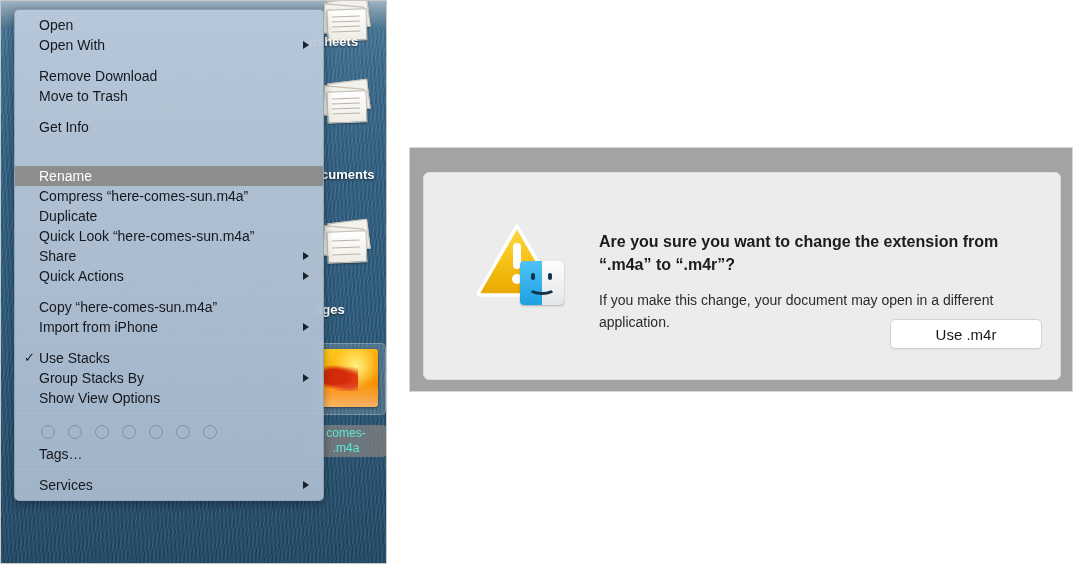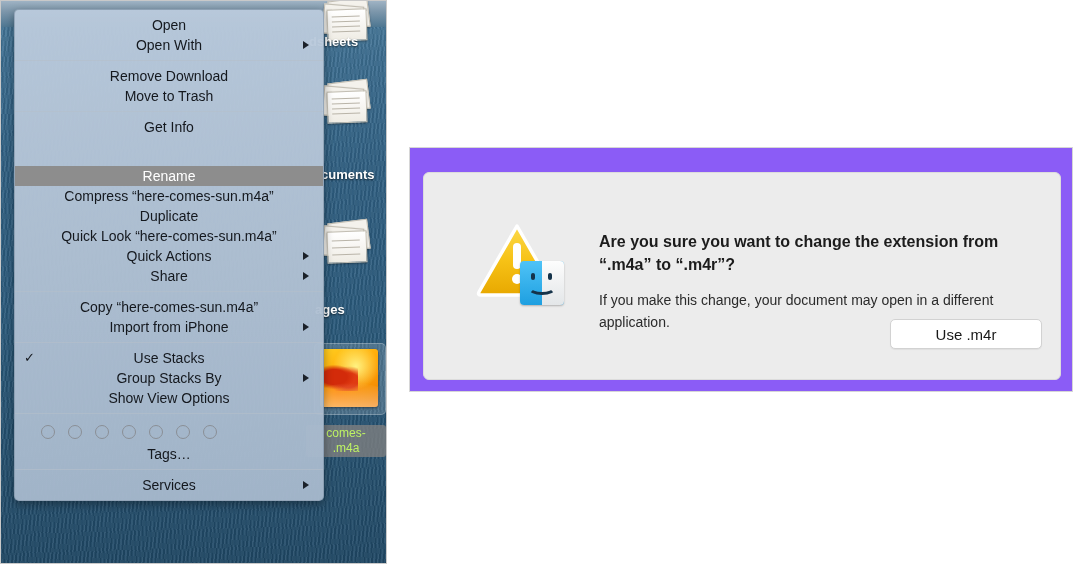--- a/index.html
+++ b/index.html
@@ -113,21 +113,21 @@
     width: 72px; height: 72px;
     border-radius: 5px;
     background: rgba(255,255,255,0.16);
     border: 1px solid rgba(255,255,255,0.26);
   }
   #desktop-file-label {
     position: absolute;
     left: 305px; top: 424px;
     width: 80px;
     text-align: center;
-    color: #bef264;
+    color: #5eead4;
     font-size: 12px;
     line-height: 15px;
     background: rgba(128,128,128,0.78);
     border-radius: 3px;
     padding: 1px 2px;
   }
 
   
   #context-menu {
     position: absolute;
@@ -145,21 +145,20 @@
   }
 
   .menu-item {
     position: relative;
     height: 20px;
     line-height: 20px;
     padding: 0 24px 0 24px;
     font-size: 14px;
     color: #14181e;
     white-space: nowrap;
-    text-align: center;
   }
   .menu-item.selected {
     background: #8d8d8d;
     color: #ffffff;
     margin-top: 29px;
   }
   .menu-item .arrow {
     position: absolute;
     right: 14px; top: 50%;
     transform: translateY(-50%);
@@ -193,21 +192,21 @@
     border-radius: 50%;
     border: 1px solid #8a8f96;
     background: transparent;
   }
 
   
   #dialog-screenshot {
     position: absolute;
     left: 409px; top: 147px;
     width: 664px; height: 245px;
-    background: #8b5cf6;
+    background: #a3a3a3;
     border: 1px solid #d6d6d6;
     overflow: hidden;
   }
   #dialog-panel {
     position: absolute;
     left: 13px; top: 24px;
     width: 638px; height: 208px;
     background: #ececec;
     border: 1px solid #dcdcdc;
     border-radius: 6px;
@@ -349,22 +348,22 @@
       <div class="menu-item"><span class="arrow"></span>Open With</div>
       <div class="menu-sep"></div>
       <div class="menu-item">Remove Download</div>
       <div class="menu-item">Move to Trash</div>
       <div class="menu-sep"></div>
       <div class="menu-item">Get Info</div>
       <div class="menu-item selected">Rename</div>
       <div class="menu-item">Compress “here-comes-sun.m4a”</div>
       <div class="menu-item">Duplicate</div>
       <div class="menu-item">Quick Look “here-comes-sun.m4a”</div>
+      <div class="menu-item"><span class="arrow"></span>Share</div>
       <div class="menu-item"><span class="arrow"></span>Quick Actions</div>
-      <div class="menu-item"><span class="arrow"></span>Share</div>
       <div class="menu-sep"></div>
       <div class="menu-item">Copy “here-comes-sun.m4a”</div>
       <div class="menu-item"><span class="arrow"></span>Import from iPhone</div>
       <div class="menu-sep"></div>
       <div class="menu-item"><span class="checkmark">✓</span>Use Stacks</div>
       <div class="menu-item"><span class="arrow"></span>Group Stacks By</div>
       <div class="menu-item">Show View Options</div>
       <div class="menu-sep"></div>
       <div id="tag-row">
         <div class="tag-dot"></div>

